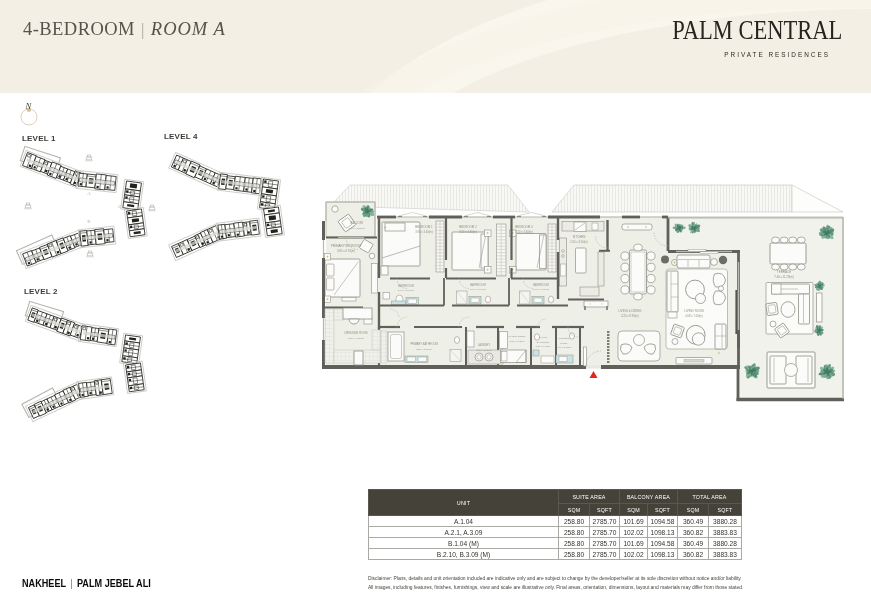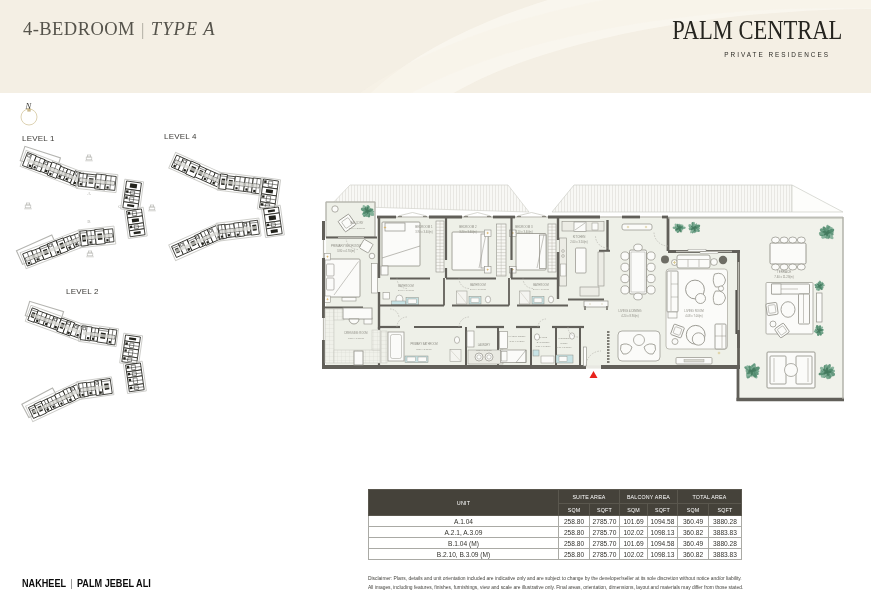--- a/index.html
+++ b/index.html
@@ -11,49 +11,49 @@
   .hdr .sw2{position:absolute;left:285px;top:-22px;width:1110px;height:462px;border-radius:50%;
        border:30px solid rgba(247,242,231,0.55);box-sizing:border-box;}
   .title{position:absolute;left:23px;top:19px;font-family:"Liberation Serif",serif;
        font-size:18.5px;letter-spacing:0.45px;color:#55534b;}
   .title .sep{color:#a9a69c;font-weight:400;padding:0 6px;font-size:17px;}
   .title .ital{font-style:italic;letter-spacing:1px;}
   .logo{position:absolute;left:658px;top:15px;width:172px;text-align:right;color:#25241f;}
   .logo .l1{font-family:"Liberation Serif",serif;font-size:27px;letter-spacing:0px;white-space:nowrap;transform:scale(0.835,1.0);transform-origin:center;}
   .logo .l2{font-family:"Liberation Sans",sans-serif;font-size:6.4px;letter-spacing:2.0px;
        margin-top:5px;margin-left:20px;color:#2b2a25;}
-  .lvl{position:absolute;font-size:8px;color:#3c3b37;letter-spacing:0.2px;}
+  .lvl{position:absolute;font-size:8px;color:#3c3b37;letter-spacing:0.2px;font-weight:bold;}
   .nak{position:absolute;left:22px;top:577px;font-weight:bold;font-size:10.8px;color:#0a0a0a;
        letter-spacing:0px;transform:scaleX(0.845);transform-origin:left;white-space:nowrap;}
   .nak .nsep{font-weight:400;color:#777;padding:0 5px;}
   .disc{position:absolute;left:368px;top:575px;width:500px;font-size:4.9px;white-space:nowrap;line-height:8.8px;
        color:#45443f;}
   table.ar{position:absolute;left:368px;top:489px;border-collapse:collapse;table-layout:fixed;
        font-size:6.3px;color:#33322d;}
   table.ar th, table.ar td{border:0.5px solid #aaaaa5;text-align:center;padding:0;}
   table.ar thead th{background:#45423a;color:#fff;border:0.5px solid #5a574e;font-weight:400;font-size:5.3px;letter-spacing:0.2px;}
   table.ar td{height:10px;background:#fff;font-size:6.6px;}
   table.ar thead tr:first-child th{height:13px;}
   table.ar thead tr:last-child th{height:11px;}
 </style>
 </head>
 <body>
   <div class="hdr">
     <div class="sw"></div>
     <div class="sw2"></div>
   </div>
-  <div class="title">4-BEDROOM<span class="sep">|</span><span class="ital">TYPE A</span></div>
+  <div class="title">4-BEDROOM<span class="sep">|</span><span class="ital">ROOM A</span></div>
   <div class="logo">
     <div class="l1">PALM CENTRAL</div>
     <div class="l2">PRIVATE RESIDENCES</div>
   </div>
 
   <div class="lvl" style="left:22px;top:134px;">LEVEL 1</div>
   <div class="lvl" style="left:164px;top:132px;">LEVEL 4</div>
-  <div class="lvl" style="left:24px;top:287px;margin-left:42px;">LEVEL 2</div>
+  <div class="lvl" style="left:24px;top:287px;">LEVEL 2</div>
 
   <svg id="levels" style="position:absolute;left:0px;top:95px;" width="310" height="330" viewBox="0 0 310 330">
     <circle cx="29" cy="22" r="8" fill="none" stroke="#d9cda9" stroke-width="0.9"></circle>
 <rect x="27.3" y="13.2" width="3.4" height="3.4" fill="#cbb98d"></rect>
 <text x="25.5" y="13.5" font-size="8.5" font-style="italic" font-family="Liberation Serif,serif" fill="#3a3a36">N</text>
 <g transform="translate(25,64)">
       <g transform="rotate(21)">
         <rect x="-4" y="-12" width="37.375" height="15" fill="none" stroke="#b4b4b0" stroke-width="1.1" transform="rotate(-3)"></rect>
         <rect x="0" y="-7.0" width="9.5" height="14" fill="#fff" stroke="#23231d" stroke-width="0.8"></rect>
         <line x1="4.75" y1="-7.0" x2="4.75" y2="7.0" stroke="#23231d" stroke-width="0.55"></line>

